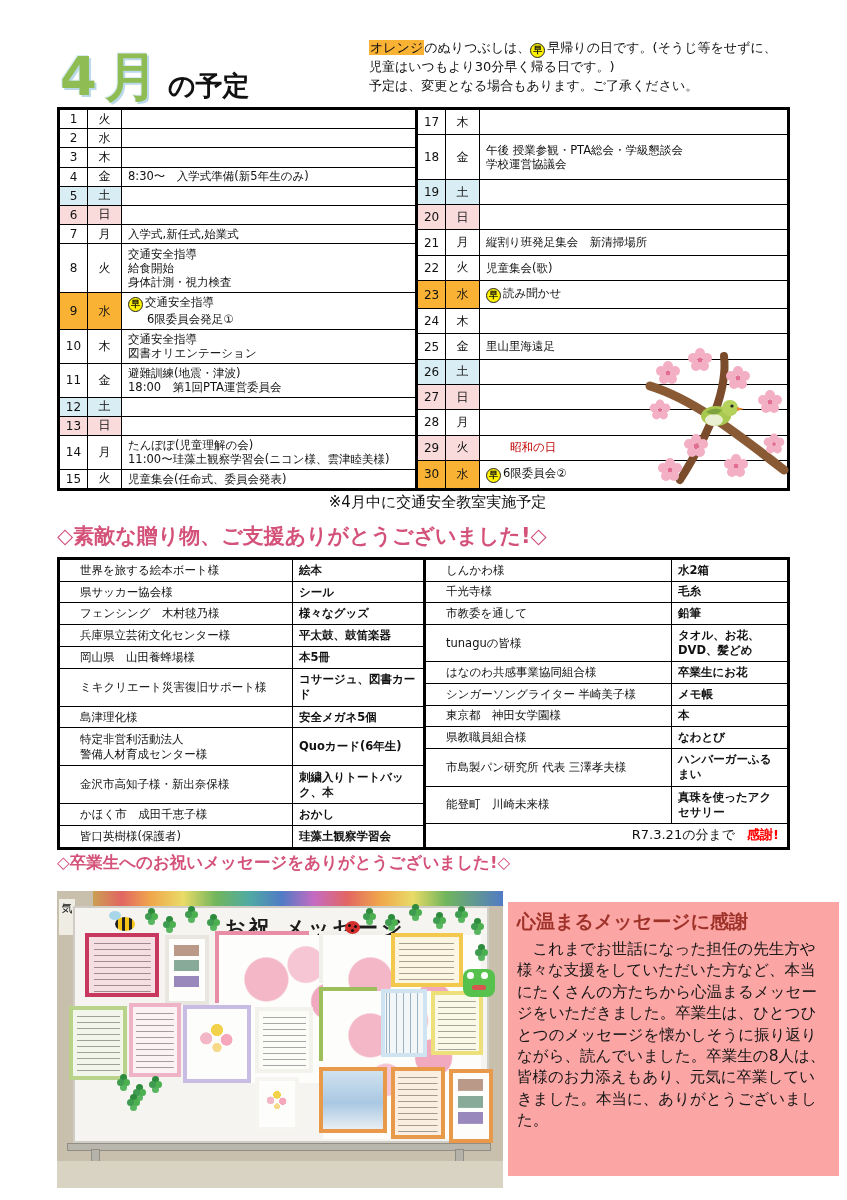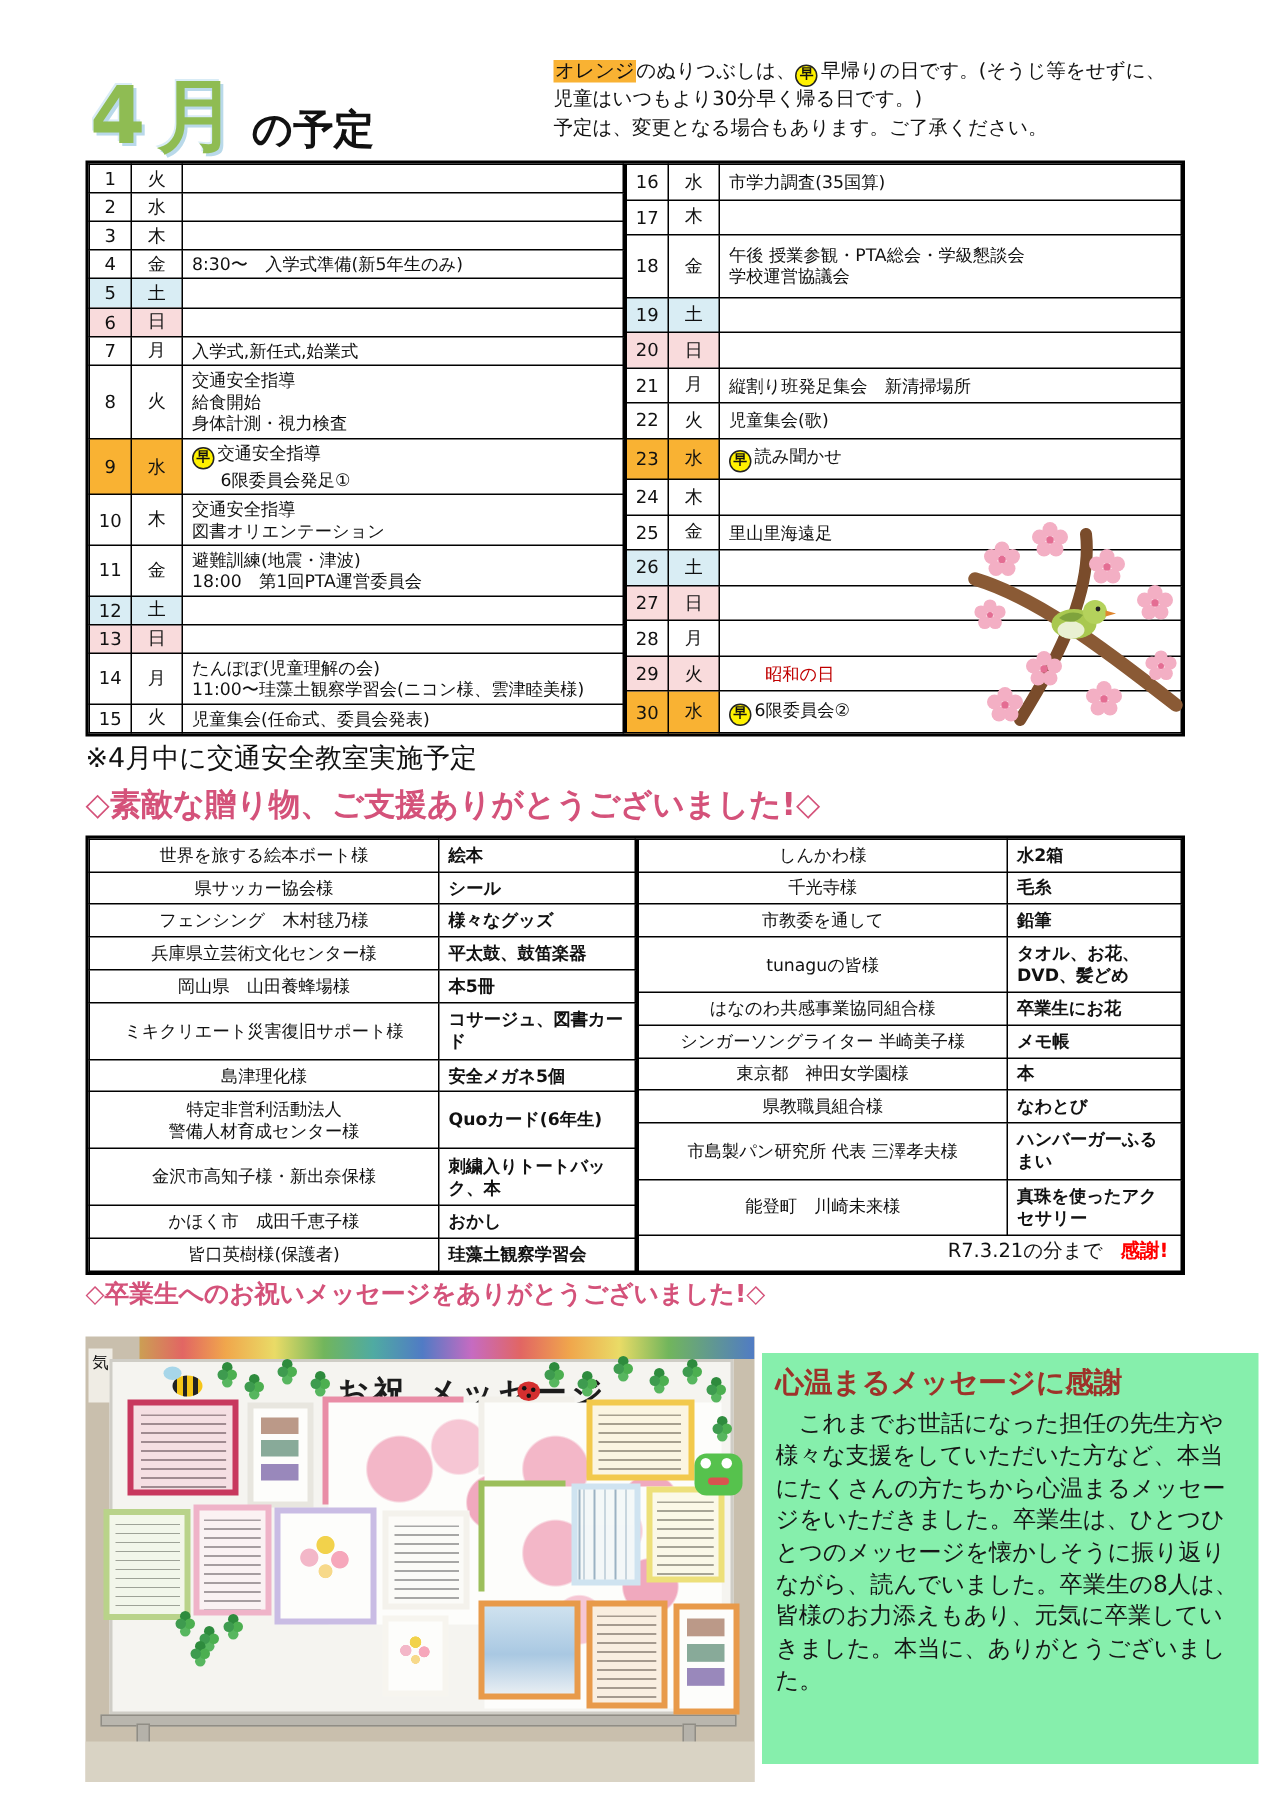--- a/index.html
+++ b/index.html
@@ -26,34 +26,34 @@
   .calendar-wrap td{border:1px solid #000;vertical-align:middle;}
   td.c-date{width:27px;text-align:center;font-size:12px;padding:0;}
   td.c-day{width:33px;text-align:center;font-size:12px;padding:0;}
   td.c-content{padding:1px 6px;font-size:11.5px;line-height:1.25;}
   tr.row-sat td.c-date,tr.row-sat td.c-day{background:#d9edf4;}
   tr.row-sun td.c-date,tr.row-sun td.c-day{background:#f9dbdc;}
   tr.row-early td.c-date,tr.row-early td.c-day{background:#f9b233;}
   .event-line{white-space:nowrap;}
   .event-line.indent{padding-left:19px;}
   .red-text{color:#c00000;margin-left:24px;}
-  .cal-footnote{position:absolute;left:57px;top:493px;width:733px;text-align:left;font-size:18px;}
+  .cal-footnote{position:absolute;left:71px;top:493px;width:733px;text-align:center;font-size:15px;}
 
   
   .sakura{position:absolute;left:638px;top:348px;width:158px;height:148px;pointer-events:none;}
 
   
   .gifts-heading{position:absolute;left:57px;top:522px;font-size:21px;font-weight:bold;color:#d4527a;}
   .gifts-wrap{position:absolute;left:57px;top:557px;width:733px;height:293px;display:flex;
     border:2px solid #000;box-sizing:border-box;}
   .gifts-wrap table{border-collapse:collapse;height:100%;table-layout:fixed;}
   #gifts-left{width:366px;}
   #gifts-right{width:365px;border-left:2px solid #000;}
   .gifts-wrap td{border:1px solid #000;font-size:11.5px;line-height:1.3;vertical-align:middle;}
-  td.g-donor{width:192px;padding:2px 20px;white-space:pre-line;text-align:center;}
+  td.g-donor{width:192px;padding:2px 20px;white-space:pre-line;}
   #gifts-right td.g-donor{width:205px;}
   td.g-gift{padding:2px 6px;font-weight:bold;}
   td.g-footer{text-align:right;padding:2px 8px;font-size:13px;}
   .thanks{color:#ff0000;font-weight:bold;margin-left:12px;}
 
   
   .msg-heading{position:absolute;left:57px;top:852px;font-size:16.5px;font-weight:bold;color:#d4527a;}
 
   .photo{position:absolute;left:57px;top:891px;width:446px;height:297px;background:#c9bfad;overflow:hidden;}
   .photo-banner{position:absolute;left:36px;top:0;width:410px;height:15px;opacity:.85;
@@ -99,21 +99,21 @@
     #fdfdfb;}
   .inner.bluepaint{background:linear-gradient(180deg,#cfe2ef 0%,#a9c8e2 55%,#e8eef3 100%);}
   .inner.photos{background:
     linear-gradient(#b98 0 0) 50% 12%/70% 18% no-repeat,
     linear-gradient(#8a9 0 0) 50% 42%/70% 18% no-repeat,
     linear-gradient(#98b 0 0) 50% 72%/70% 18% no-repeat,#fdfdfb;}
   .tray{position:absolute;left:10px;top:252px;width:424px;height:8px;background:#b9b6ae;border:1px solid #908d85;box-sizing:border-box;}
   .leg{position:absolute;width:9px;height:40px;background:#b5b2aa;border:1px solid #908d85;box-sizing:border-box;}
   .floor{position:absolute;left:0;top:270px;width:446px;height:27px;background:#d9d3c4;}
 
-  .thanks-box{position:absolute;left:508px;top:902px;width:331px;height:274px;background:#86efac;
+  .thanks-box{position:absolute;left:508px;top:902px;width:331px;height:274px;background:#fca5a5;
     box-sizing:border-box;padding:7px 9px;}
   .thanks-box h3{margin:0 0 4px 0;font-size:19px;color:#9e3229;font-weight:bold;}
   .thanks-box p{margin:0;font-size:15.5px;line-height:1.38;color:#161616;font-weight:500;}
 </style>
 </head>
 <body>
 
 <div class="page">
 
   <div class="title">
@@ -224,27 +224,20 @@
             <td class="c-date">15</td>
             <td class="c-day">火</td>
             <td class="c-content">
               <div class="event-line"><span>児童集会(任命式、委員会発表)</span></div>
             </td>
           </tr>
         </tbody>
       </table>
     <table id="cal-right">
         <tbody>
-          <tr>
-            <td class="c-date">16</td>
-            <td class="c-day">水</td>
-            <td class="c-content">
-              <div class="event-line"><span>市学力調査(35国算)</span></div>
-            </td>
-          </tr>
           <tr>
             <td class="c-date">17</td>
             <td class="c-day">木</td>
             <td class="c-content"></td>
           </tr>
           <tr>
             <td class="c-date">18</td>
             <td class="c-day">金</td>
             <td class="c-content">
               <div class="event-line"><span>午後 授業参観・PTA総会・学級懇談会</span></div>

